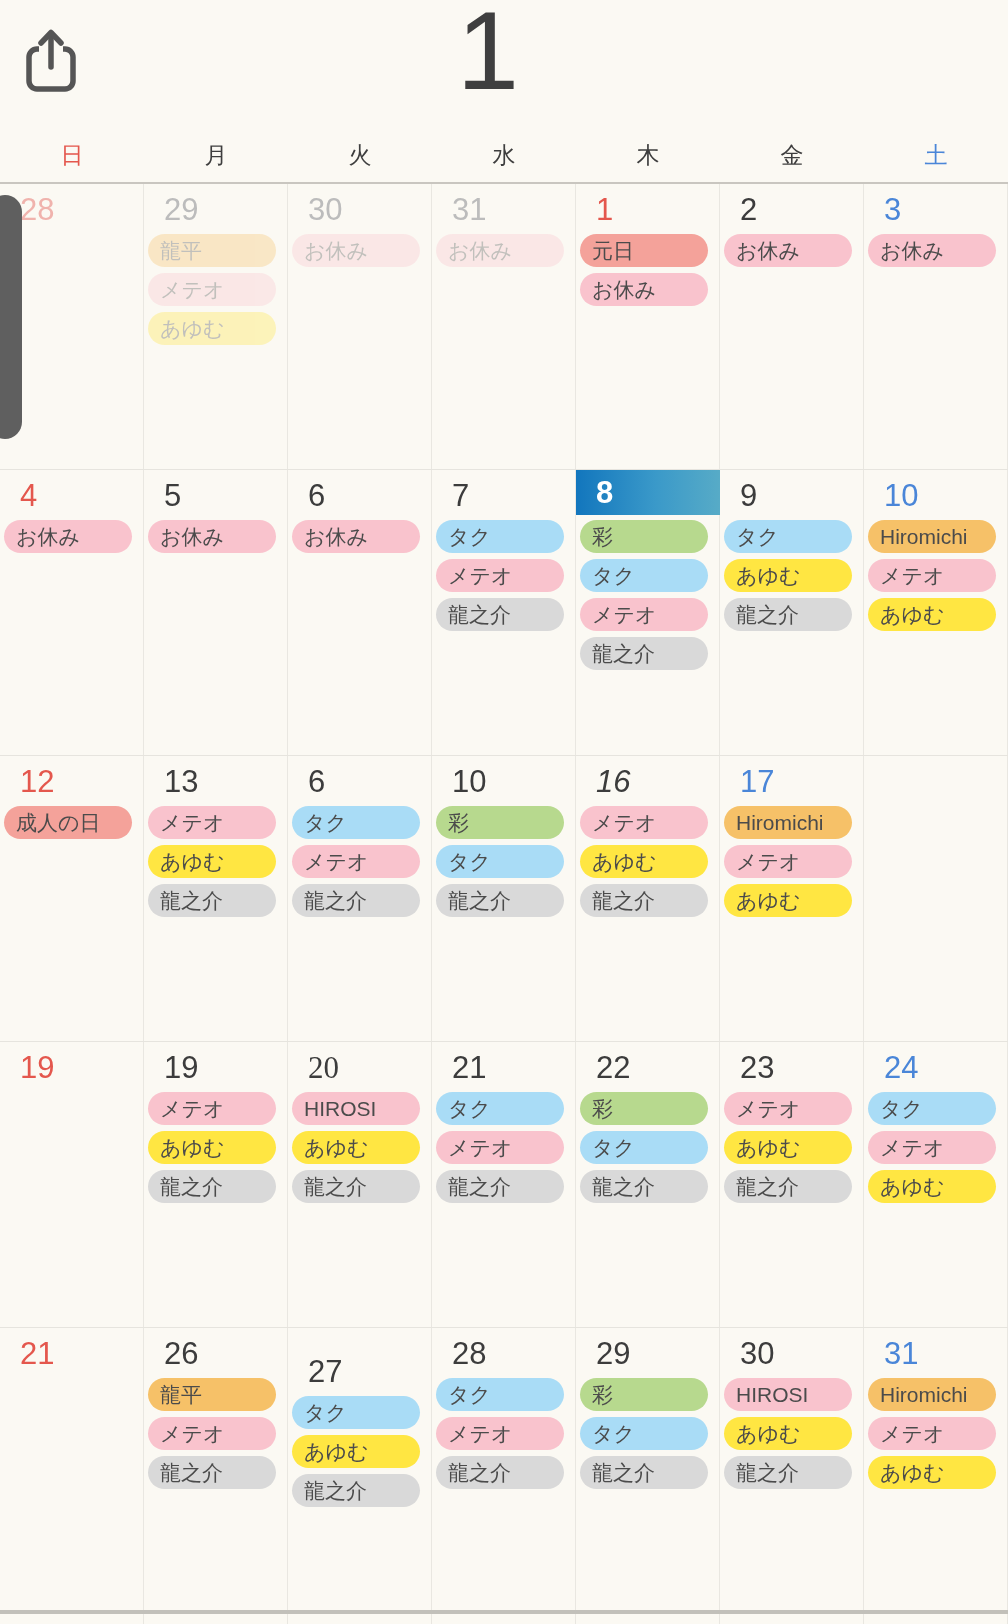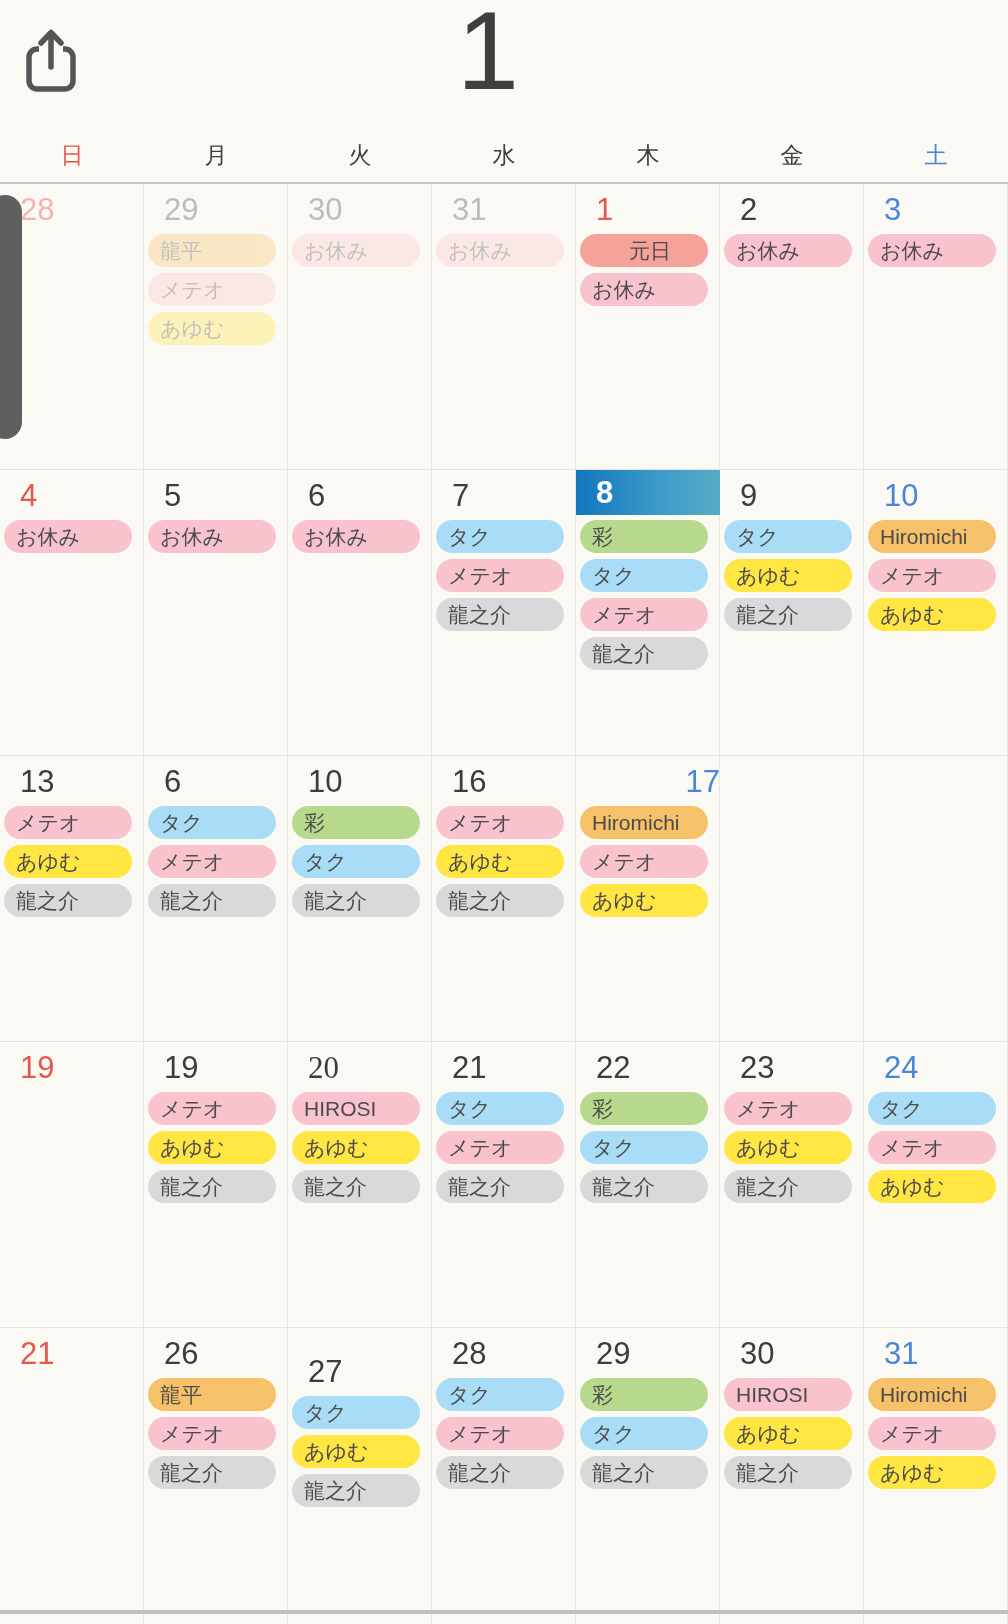--- a/index.html
+++ b/index.html
@@ -109,21 +109,21 @@
     <div class="events">
   <div class="pill faded" style="background: rgb(249, 195, 205);">
     <span>お休み</span>
   </div>
 </div>
   </div>
 
   <div class="day-cell">
     <div class="day-number" style="color: rgb(228, 87, 77);">1</div>
     <div class="events">
-  <div class="pill" style="background: rgb(244, 162, 154); text-align: center;">
+  <div class="pill" style="background: rgb(244, 162, 154);">
     <span>元日</span>
   </div>
 
   <div class="pill" style="background: rgb(249, 195, 205);">
     <span>お休み</span>
   </div>
 </div>
   </div>
 
   <div class="day-cell">
@@ -239,20 +239,28 @@
   </div>
 
   <div class="pill" style="background: rgb(255, 230, 66);">
     <span>あゆむ</span>
   </div>
 </div>
   </div>
 </div>
     <div class="week-row">
 
+  <div class="day-cell">
+    <div class="day-number" style="color: rgb(228, 87, 77);">12</div>
+    <div class="events">
+  <div class="pill" style="background: rgb(244, 162, 154);">
+    <span>成人の日</span>
+  </div>
+</div>
+  </div>
 
   <div class="day-cell">
     <div class="day-number" style="color: rgb(60, 60, 60);">13</div>
     <div class="events">
   <div class="pill" style="background: rgb(249, 195, 205);">
     <span>メテオ</span>
   </div>
 
   <div class="pill" style="background: rgb(255, 230, 66);">
     <span>あゆむ</span>
@@ -292,38 +300,38 @@
     <span>タク</span>
   </div>
 
   <div class="pill" style="background: rgb(217, 217, 217);">
     <span>龍之介</span>
   </div>
 </div>
   </div>
 
   <div class="day-cell">
-    <div class="day-number" style="color: rgb(60, 60, 60);">16</div>
-    <div class="events">
-  <div class="pill" style="background: rgb(249, 195, 205);">
-    <span>メテオ</span>
-  </div>
-
-  <div class="pill" style="background: rgb(255, 230, 66);">
-    <span>あゆむ</span>
-  </div>
-
-  <div class="pill" style="background: rgb(217, 217, 217);">
-    <span>龍之介</span>
-  </div>
-</div>
-  </div>
-
-  <div class="day-cell">
-    <div class="day-number" style="color: rgb(74, 134, 216); text-align: right;">17</div>
+    <div class="day-number" style="color: rgb(60, 60, 60); font-style: italic;">16</div>
+    <div class="events">
+  <div class="pill" style="background: rgb(249, 195, 205);">
+    <span>メテオ</span>
+  </div>
+
+  <div class="pill" style="background: rgb(255, 230, 66);">
+    <span>あゆむ</span>
+  </div>
+
+  <div class="pill" style="background: rgb(217, 217, 217);">
+    <span>龍之介</span>
+  </div>
+</div>
+  </div>
+
+  <div class="day-cell">
+    <div class="day-number" style="color: rgb(74, 134, 216);">17</div>
     <div class="events">
   <div class="pill" style="background: rgb(246, 193, 104);">
     <span>Hiromichi</span>
   </div>
 
   <div class="pill" style="background: rgb(249, 195, 205);">
     <span>メテオ</span>
   </div>
 
   <div class="pill" style="background: rgb(255, 230, 66);">

